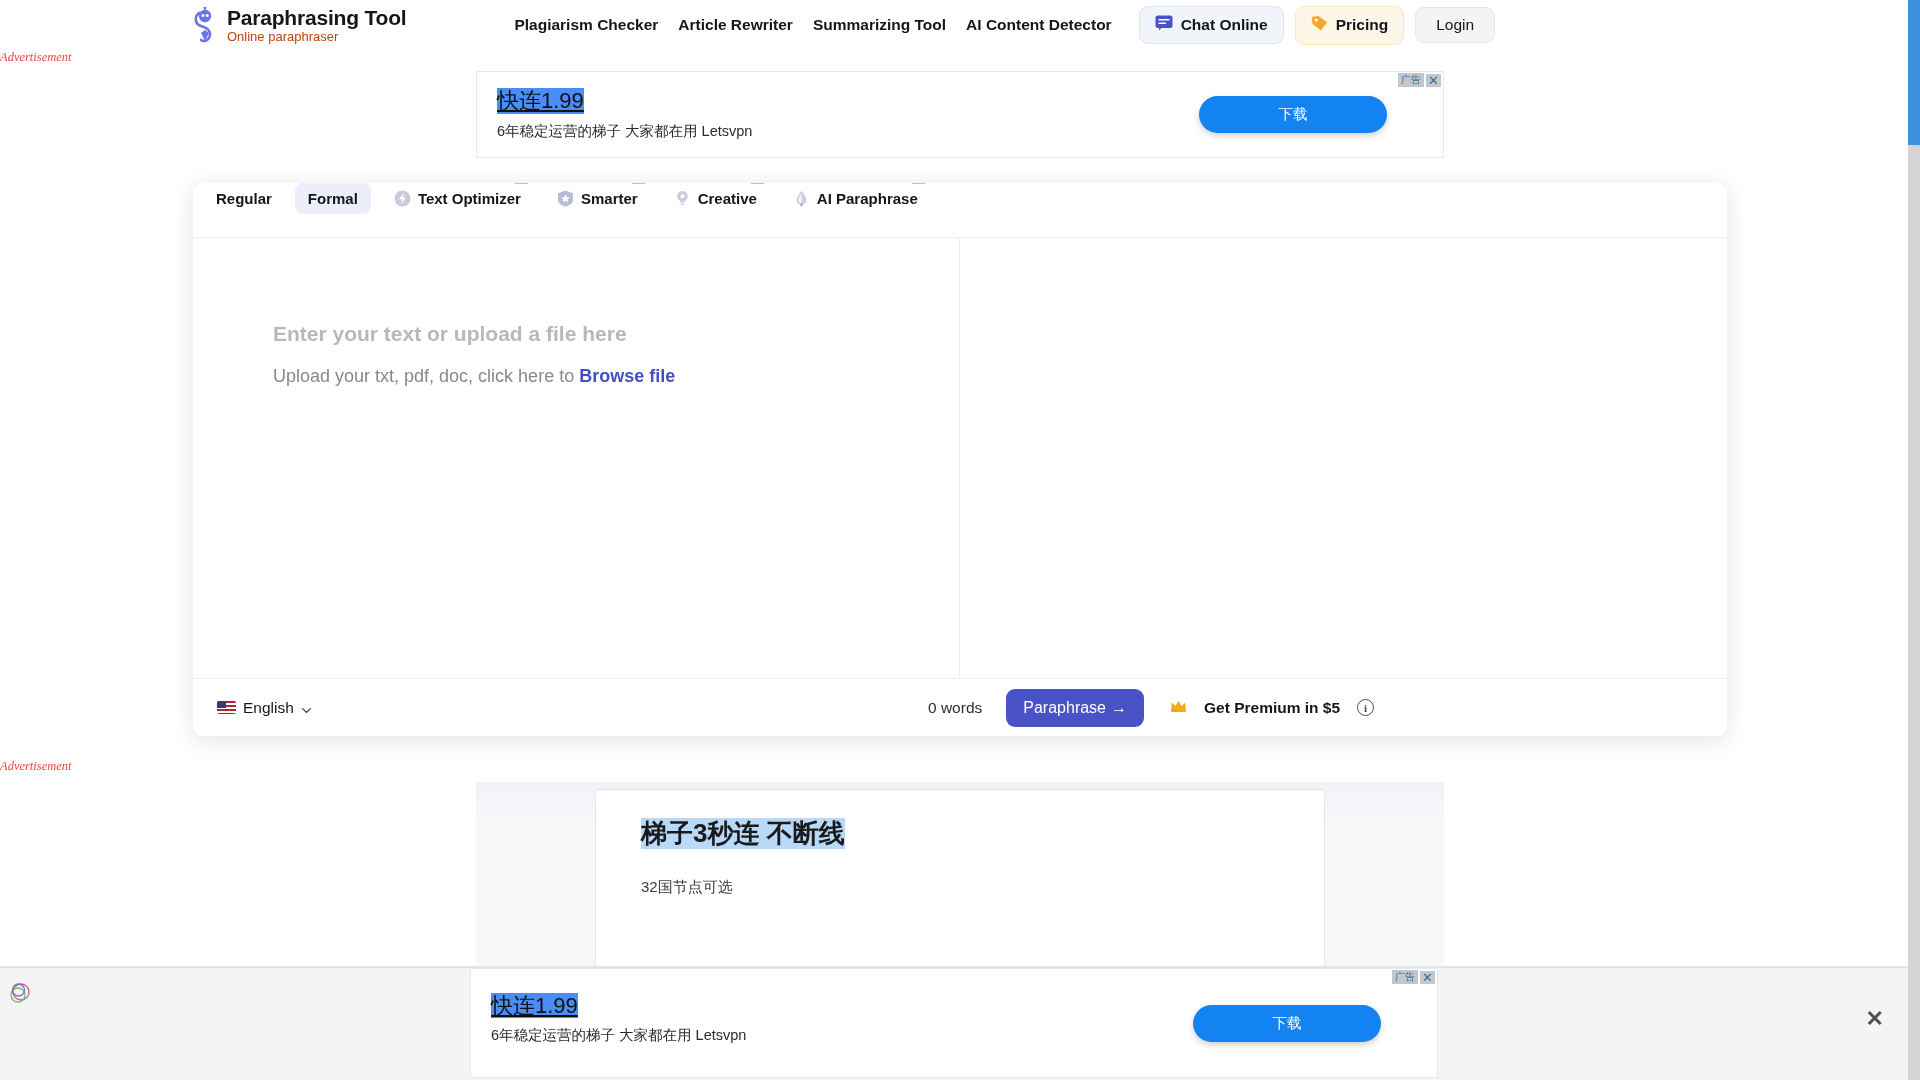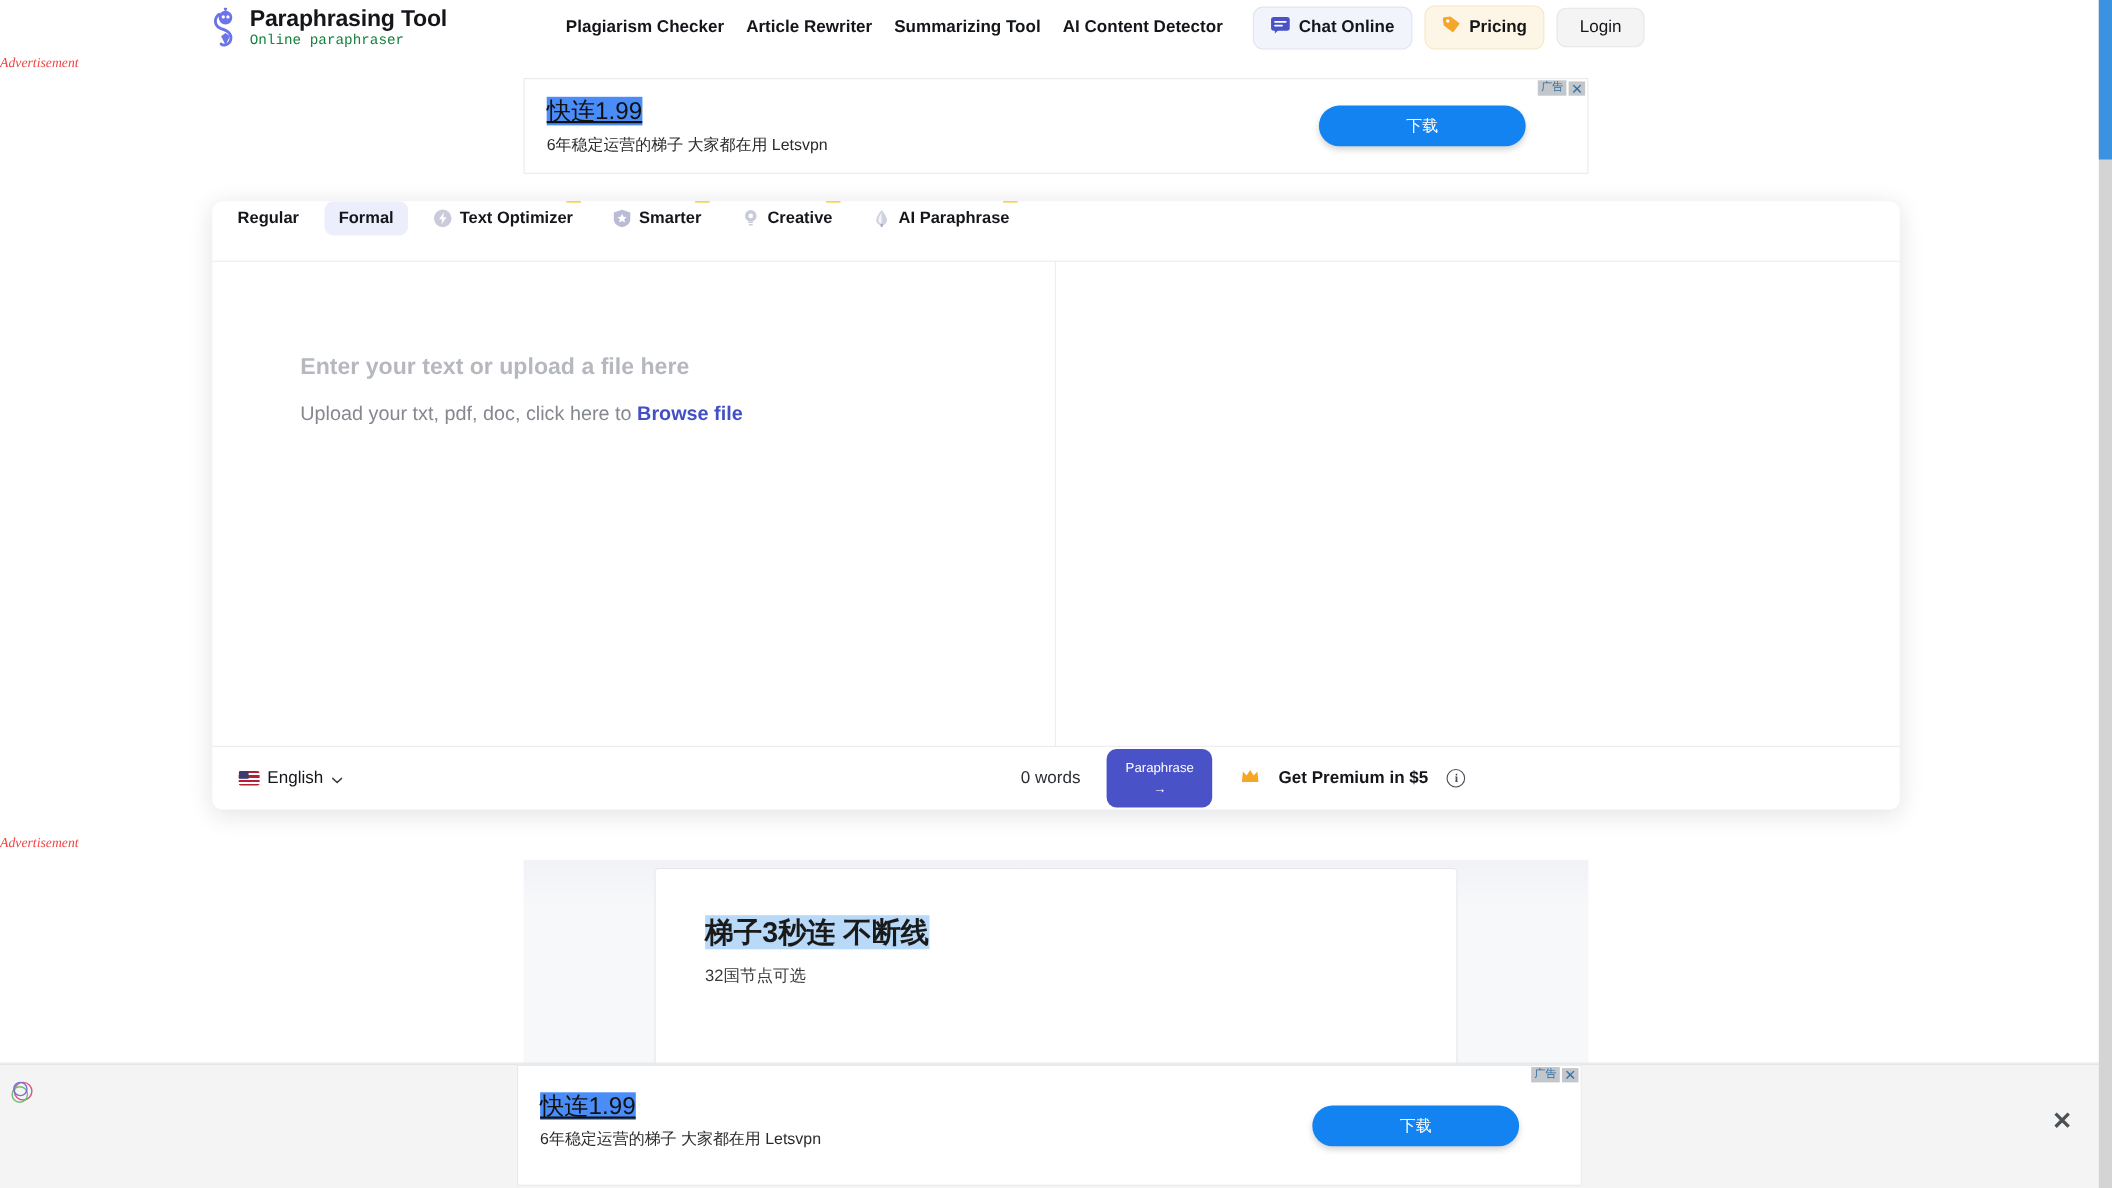--- a/index.html
+++ b/index.html
@@ -48,21 +48,21 @@
     align-items: center;
     margin-left: 192px;
     gap: 9px;
   }
   .brand-logo { width: 26px; height: 36px; position: relative; flex: none; }
   .brand-text { line-height: 1.05; }
   .brand-title {
     font-size: 21px; font-weight: bold; color: #14161a;
     letter-spacing: -0.2px;
   }
-  .brand-sub { font-size: 13px; color: #15803d; margin-top: 1px; font-family: Liberation Mono, monospace; }
+  .brand-sub { font-size: 13px; color: #c2410c; margin-top: 1px; }
 
   .nav {
     display: flex;
     align-items: center;
     margin-left: 98px;
     gap: 0px;
   }
   .nav-link {
     font-size: 15.5px;
     font-weight: bold;
@@ -273,23 +273,22 @@
     gap: 0;
     justify-content: flex-end;
   }
   .word-count { font-size: 15.5px; color: #2b2e34; margin-right: 24px; }
   .btn-paraphrase {
     display: flex; align-items: center; gap: 5px;
     background: #4a52c8;
     color: #fff;
     border-radius: 9px;
     padding: 10px 17px;
-    font-size: 12px;
-    cursor: pointer;
-    flex-direction: column;
+    font-size: 16px;
+    cursor: pointer;
   }
   .premium {
     display: flex; align-items: center; gap: 17px;
     margin-left: 26px;
     font-size: 15.5px; font-weight: bold; color: #14161a;
     cursor: pointer;
     white-space: nowrap;
   }
   .info-circle {
     width: 17px; height: 17px;
@@ -314,21 +313,21 @@
     justify-content: center;
   }
   .ad-mid-card {
     width: 730px; height: 232px;
     background: #fff;
     border: 1px solid #e4e6ea;
     border-radius: 4px;
     position: relative;
   }
   .ad-mid-title {
-    position: absolute; left: 45px; top: 42px;
+    position: absolute; left: 45px; top: 28px;
     font-size: 26px; font-weight: bold; color: #1a1a1a;
     background: #b8d9f8;
     line-height: 1.2;
   }
   .ad-mid-sub {
     position: absolute; left: 45px; top: 88px;
     font-size: 15px; color: #3a3a3a;
   }
   .ad-mid-brand {
     position: absolute; left: 45px; bottom: 23px;

